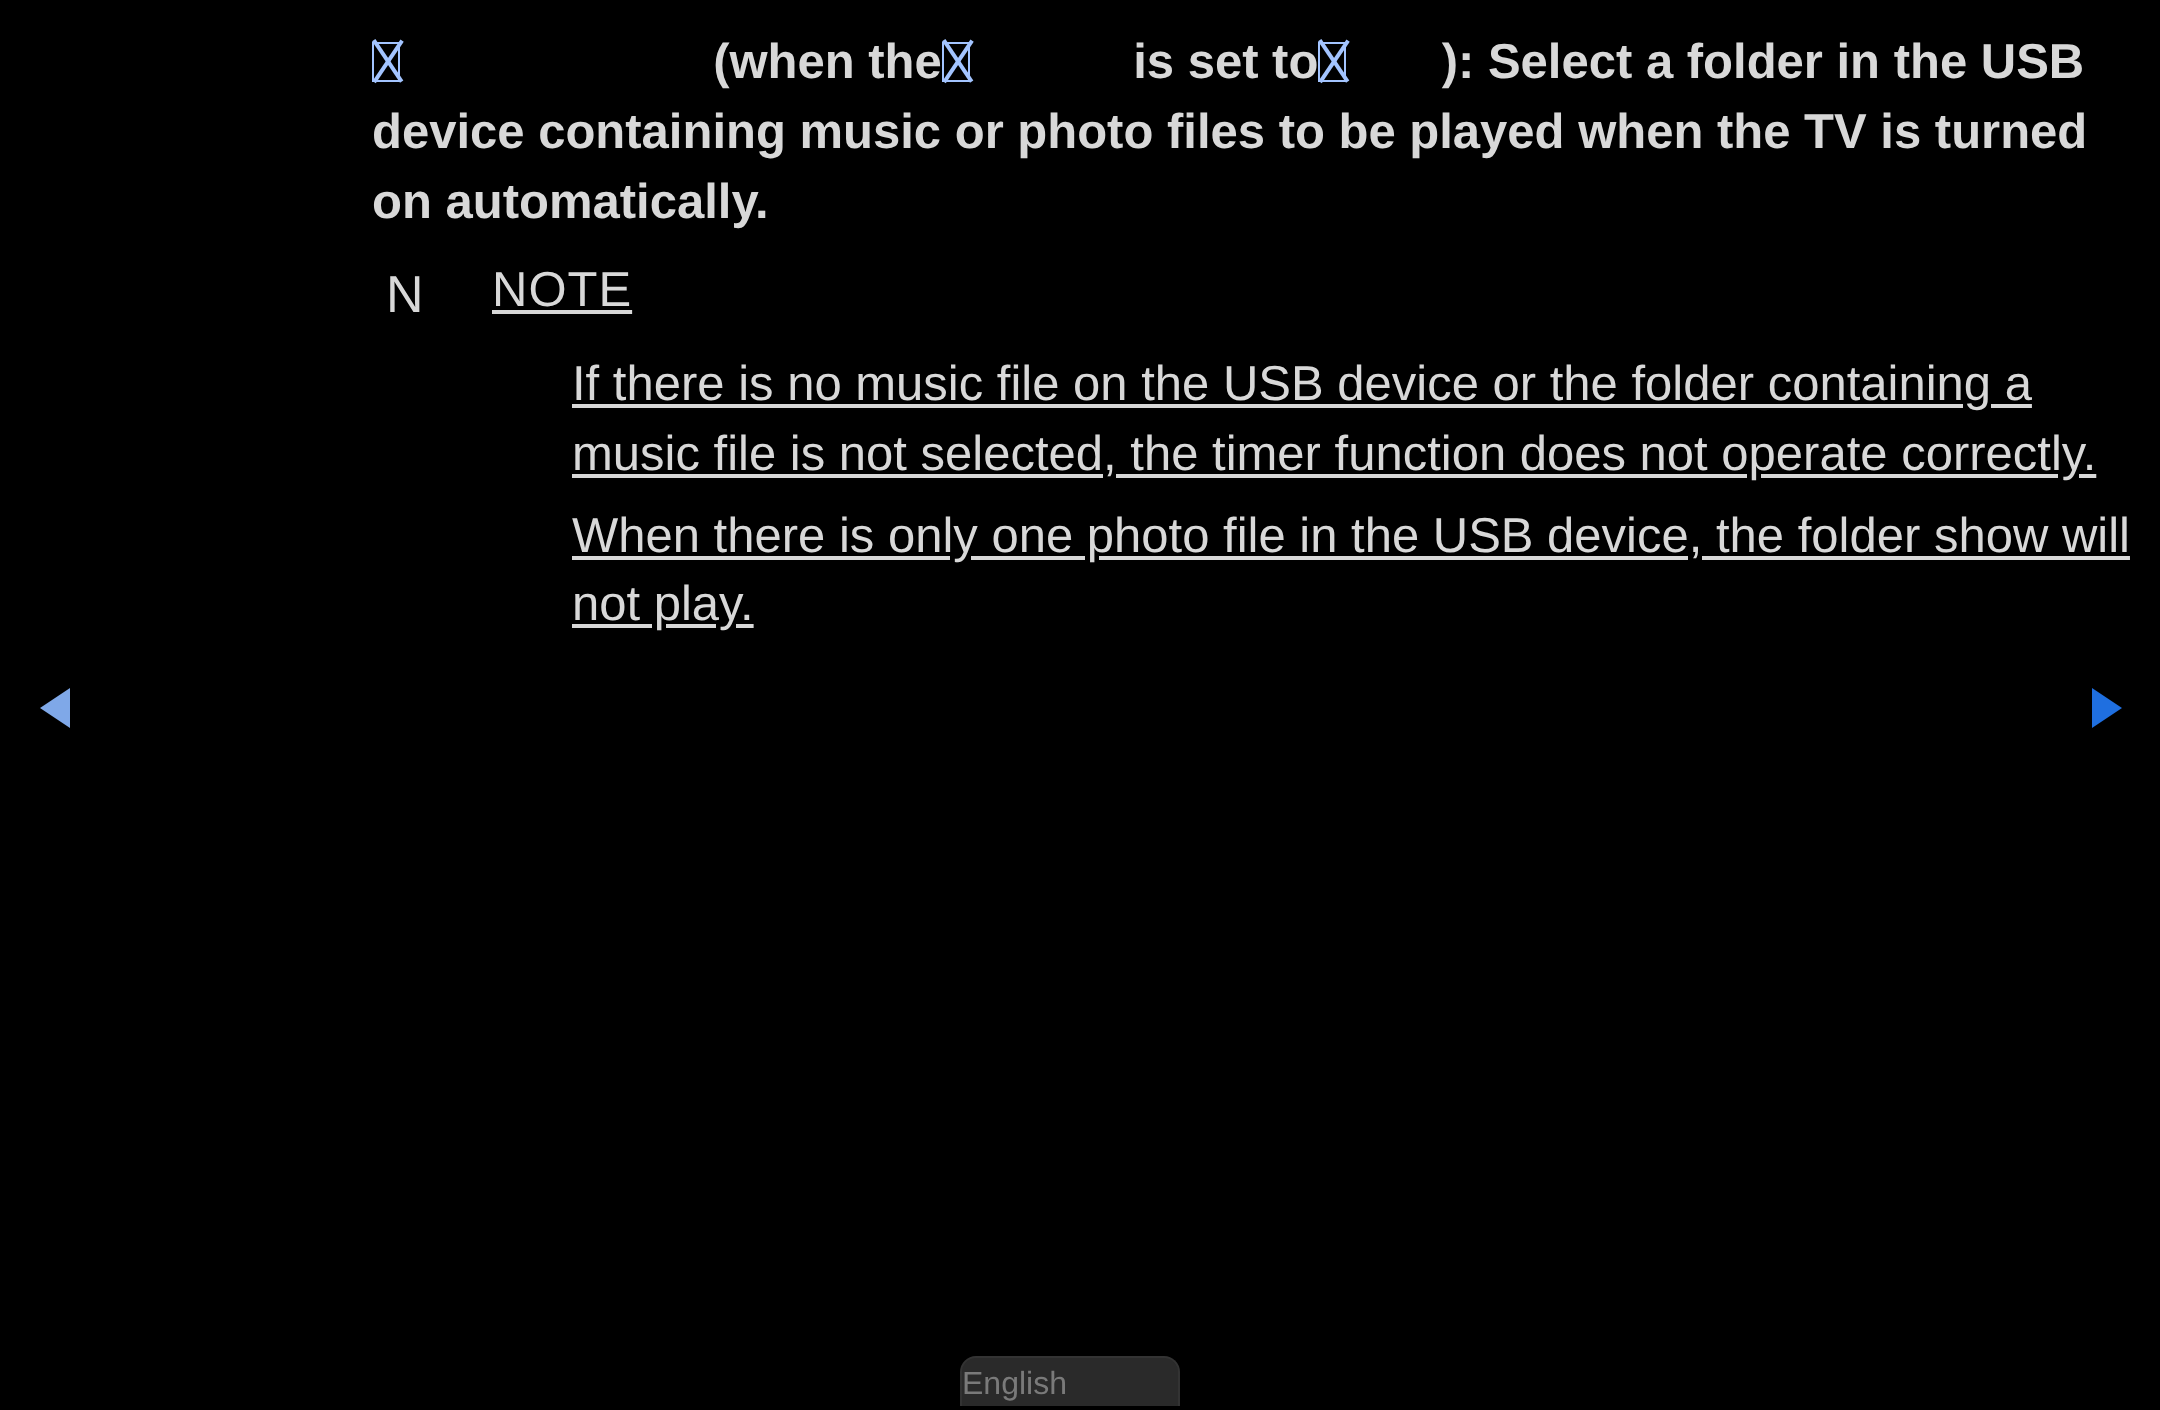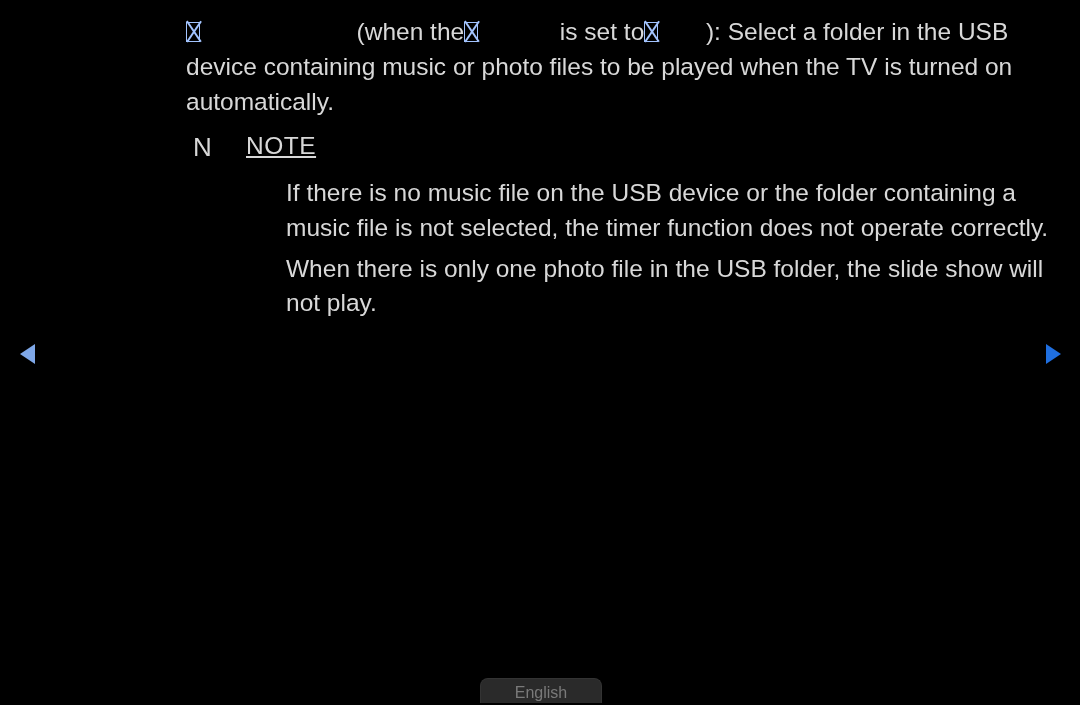--- a/index.html
+++ b/index.html
@@ -15,20 +15,21 @@
     .content {
       position: absolute;
       left: 186px;
       right: 5px;
       top: 15px;
       font-size: 24.5px;
       line-height: 1.42;
     }
     .intro-line {
       position: relative;
+      font-weight: bold;
     }
     .glyph-blue {
       color: #a3c4ff;
       font-family: Arial, sans-serif;
     }
     .note-block {
       margin-top: 10px;
       position: relative;
       padding-left: 60px;
     }
@@ -41,20 +42,21 @@
       font-weight: 400;
     }
     .note-label {
       font-size: 24.5px;
       letter-spacing: 0.5px;
       text-decoration: underline;
     }
     .note-items {
       margin-top: 12px;
       padding-left: 40px;
+      text-decoration: underline;
     }
     .note-item {
       margin-bottom: 6px;
     }
     .arrow-left {
       position: absolute;
       left: 17px;
       top: 342px;
     }
     .arrow-right {
@@ -62,27 +64,26 @@
       right: 16px;
       top: 342px;
     }
     .arrow-left svg, .arrow-right svg {
       display: block;
     }
     .lang-pill {
       position: absolute;
       left: 480px;
       bottom: 2px;
-      width: 122px;
+      width: 110px;
       height: 25px;
       background: #2a2a2a;
       border-radius: 8px 8px 0 0;
       color: #7a7a7a;
       font-size: 16px;
-      text-align: center;
       line-height: 27px;
       border: 1px solid #333;
       border-bottom: none;
     }
     
     .missing-glyph {
       display: inline-block;
       width: 14px;
       height: 20px;
       border: 1.5px solid #a3c4ff;
@@ -123,21 +124,21 @@
     <span>is set to</span><span class="glyph-blue missing-glyph"></span>
     &nbsp;&nbsp;&nbsp;&nbsp;&nbsp;
     <span>): Select a folder in the USB device containing music or photo files to be played when the TV is turned on automatically.</span>
   </div>
 
   <div class="note-block">
     <span class="note-icon">N</span>
     <span class="note-label">NOTE</span>
     <div class="note-items">
       <div class="note-item">If there is no music file on the USB device or the folder containing a music file is not selected, the timer function does not operate correctly.</div>
-      <div class="note-item">When there is only one photo file in the USB folder, the slide show will not play.</div>
+      <div class="note-item">When there is only one photo file in the USB device, the folder show will not play.</div>
     </div>
   </div>
 </div>
 
 <div class="arrow-left">
   <svg width="20" height="24" viewBox="0 0 20 24">
     <polygon points="18,2 18,22 3,12" fill="#7fa8e8"></polygon>
   </svg>
 </div>
 

